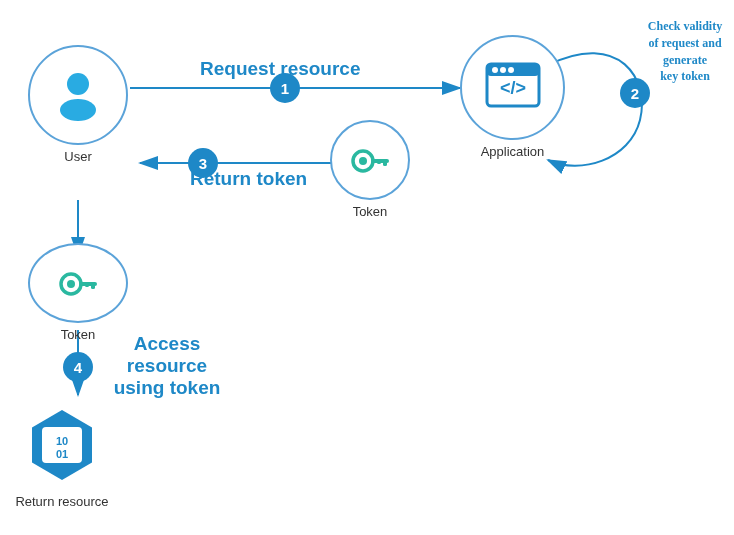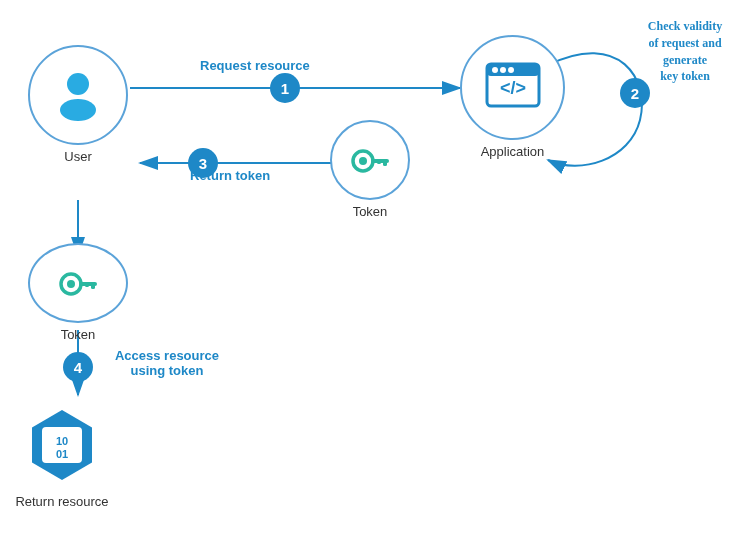--- a/index.html
+++ b/index.html
@@ -46,21 +46,21 @@
       font-size: 15px;
       font-weight: bold;
       display: flex;
       align-items: center;
       justify-content: center;
       position: absolute;
       z-index: 10;
     }
     .arrow-label {
       position: absolute;
-      font-size: 13px;
+      font-size: 19px;
       color: #1e88c7;
       font-weight: 600;
       text-align: center;
     }
     .side-label {
       position: absolute;
       font-size: 12px;
       color: #1e88c7;
       font-weight: 700;
       text-align: center;
@@ -188,21 +188,21 @@
         <rect x="30" y="22" width="4" height="5" rx="1.5" fill="#2ab8a0"></rect>
       </svg>
     </div>
     <div class="node-label">Token</div>
   </div>
 
   <div class="step-circle" style="left:63px; top:352px;">
     <span>4</span>
   </div>
 
-  <div class="arrow-label" style="left:102px; top:348px; width:130px;">
+  <div class="arrow-label" style="left:102px; top:333px; width:130px;">
     Access resource<br>using token
   </div>
 
   <div class="node" style="left:12px; top:400px;">
     <div style="width:100px; height:90px; display:flex; align-items:center; justify-content:center;">
 
       <svg width="80" height="80" viewBox="0 0 80 80">
 
         <polygon points="40,5 70,22.5 70,57.5 40,75 10,57.5 10,22.5" fill="#1e88c7" stroke="none"></polygon>
 

